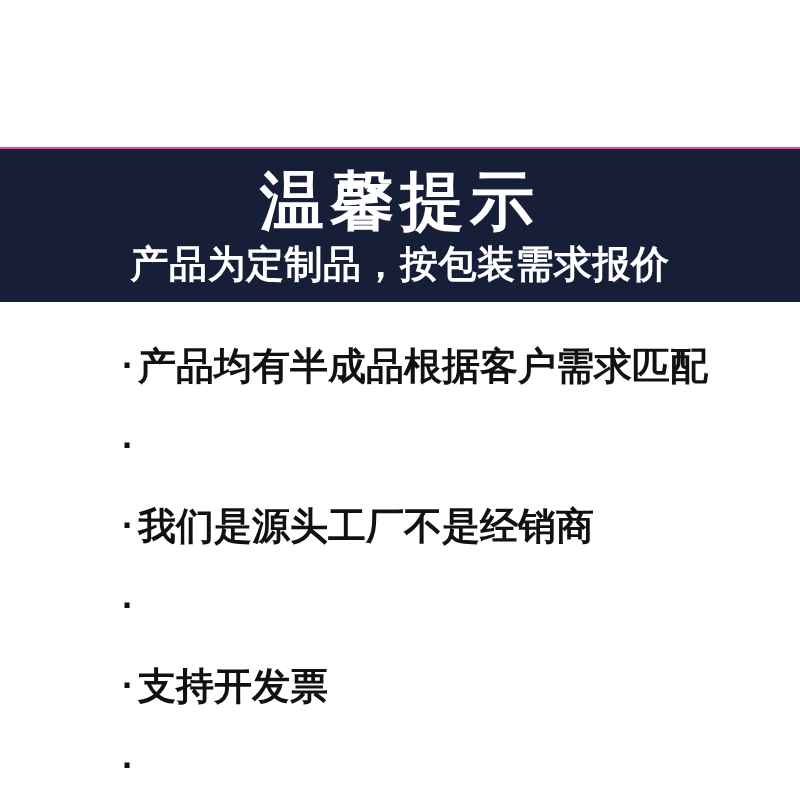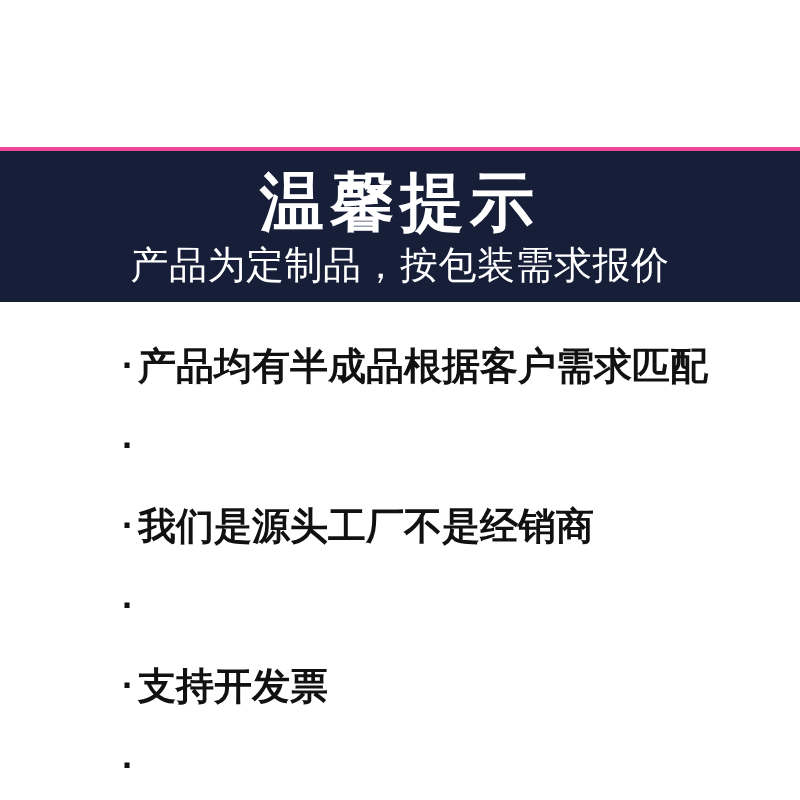--- a/index.html
+++ b/index.html
@@ -22,35 +22,35 @@
     width: 800px;
     height: 155px;
     background: #161e38;
     color: #ffffff;
     display: flex;
     flex-direction: column;
     align-items: center;
     justify-content: center;
     gap: 12px;
     box-sizing: border-box;
-    border-top: 4px solid #ec4899;
+    border-top: 2px solid #ec4899;
   }
   .banner-title {
     margin: 0;
     font-size: 64px;
     line-height: 1;
     font-weight: 900;
     letter-spacing: 6px;
     white-space: nowrap;
   }
   .banner-subtitle {
     margin: 0;
     font-size: 38px;
     line-height: 1;
-    font-weight: 400;
+    font-weight: 700;
     letter-spacing: 0.5px;
     white-space: nowrap;
   }
   .notes {
     position: absolute;
     top: 326px;
     left: 122px;
     margin: 0;
     padding: 0;
     list-style: none;

